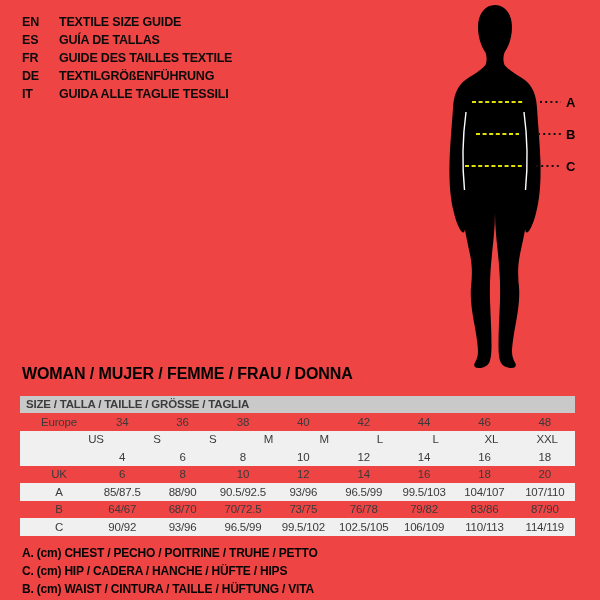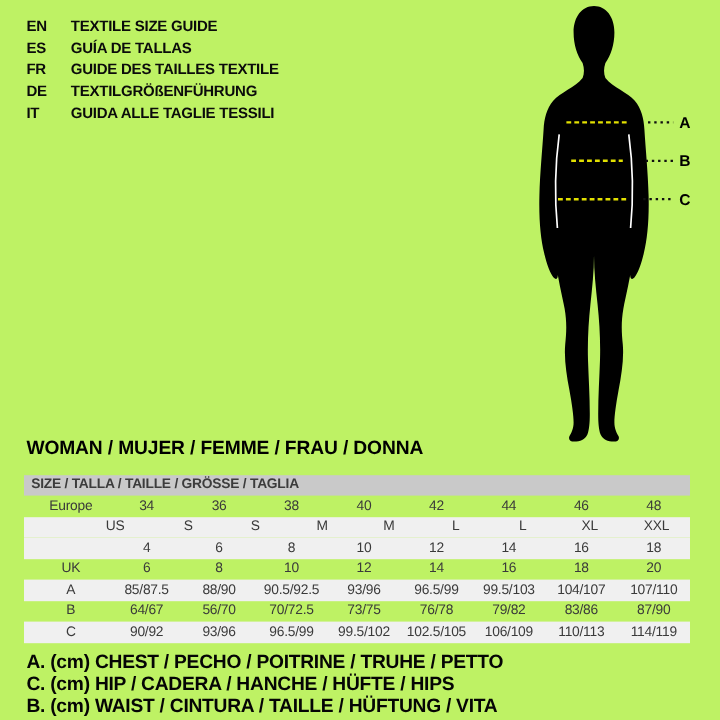--- a/index.html
+++ b/index.html
@@ -1,37 +1,37 @@
 <!DOCTYPE html>
 <html><head>
 <meta charset="utf-8">
 <style>
   html,body{margin:0;padding:0;background:#fff;}
   .canvas{
-    position:relative;width:600px;height:600px;background:#bef264;overflow:hidden;
+    position:relative;width:600px;height:600px;background:#ef4444;overflow:hidden;
     font-family:"Liberation Sans",sans-serif;color:#000;
   }
   
   .lang-block{position:absolute;left:22px;top:13px;}
   .lang-row{display:flex;height:18px;line-height:18px;font-size:12.5px;font-weight:bold;letter-spacing:-0.2px;color:#0b0b0b;}
   .lang-code{width:37px;flex:0 0 37px;}
   
   .figure-wrap{position:absolute;left:420px;top:0;width:180px;height:380px;}
   .figure-wrap svg{display:block;width:180px;height:380px;}
   
   .section-title{position:absolute;left:22px;top:365px;font-size:16px;font-weight:bold;letter-spacing:-0.1px;}
   
   .size-table{position:absolute;left:20px;top:396px;width:555px;font-size:11.5px;letter-spacing:-0.2px;color:#3a3a3a;}
   .thead{height:17px;line-height:17px;padding-left:6px;color:#3c3c3c;font-weight:bold;}
   .trow{display:grid;grid-template-columns:72px repeat(8,1fr);height:17.5px;align-items:center;}
   .trow .rlabel{text-align:center;padding-left:6px;}
   .trow .cell{text-align:center;}
   
   .legend-block{position:absolute;left:22px;top:544px;}
-  .legend-line{height:18px;line-height:18px;font-size:16px;font-weight:bold;letter-spacing:-0.2px;color:#050505;}
+  .legend-line{height:18px;line-height:18px;font-size:12px;font-weight:bold;letter-spacing:-0.2px;color:#050505;}
 </style>
 </head>
 <body>
 
 <div class="canvas">
 
   <div class="lang-block">
     <div class="lang-row">
       <span class="lang-code">EN</span>
       <span class="lang-label">TEXTILE SIZE GUIDE</span>
@@ -142,21 +142,21 @@
           <div class="cell">90.5/92.5</div>
           <div class="cell">93/96</div>
           <div class="cell">96.5/99</div>
           <div class="cell">99.5/103</div>
           <div class="cell">104/107</div>
           <div class="cell">107/110</div>
         </div>
         <div class="trow">
           <div class="rlabel">B</div>
           <div class="cell">64/67</div>
-          <div class="cell">56/70</div>
+          <div class="cell">68/70</div>
           <div class="cell">70/72.5</div>
           <div class="cell">73/75</div>
           <div class="cell">76/78</div>
           <div class="cell">79/82</div>
           <div class="cell">83/86</div>
           <div class="cell">87/90</div>
         </div>
         <div class="trow" style="background: rgb(240, 240, 240);">
           <div class="rlabel">C</div>
           <div class="cell">90/92</div>

